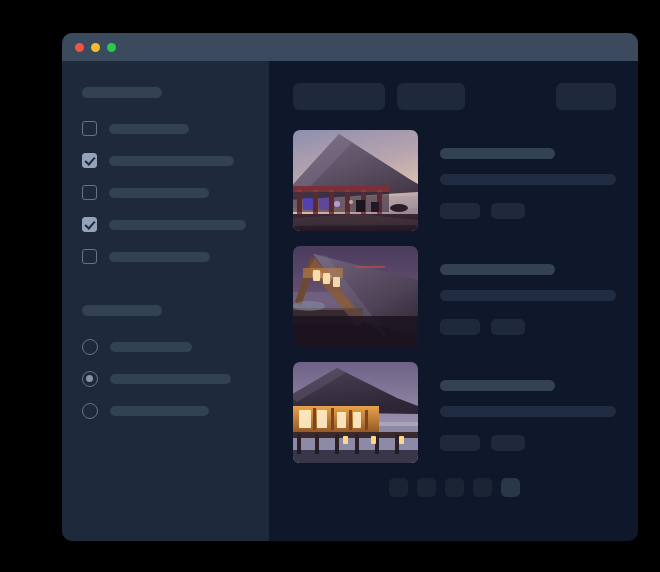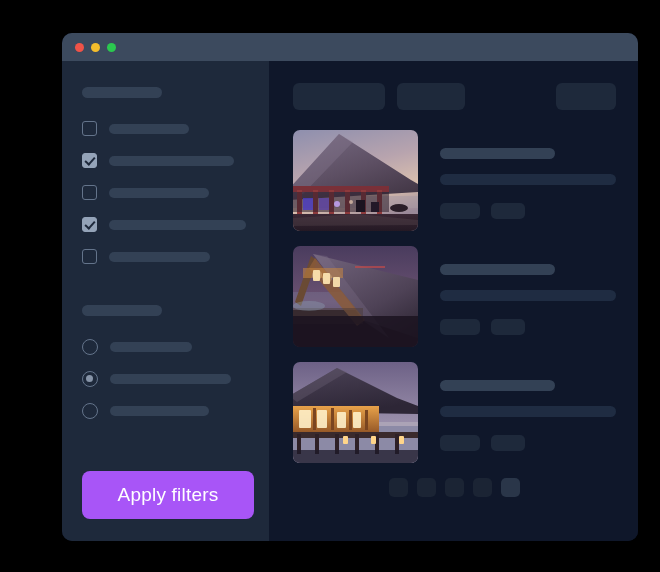--- a/index.html
+++ b/index.html
@@ -266,21 +266,20 @@
         </div>
         <div class="opt-row">
           <span class="radio selected"></span>
           <span class="bar" style="width:121px"></span>
         </div>
         <div class="opt-row">
           <span class="radio"></span>
           <span class="bar" style="width:99px"></span>
         </div>
 
-        <button class="apply-btn">Apply filters</button>
       </aside>
 
       <section class="main">
 
         <div class="toolbar">
           <span class="tool-pill a"></span>
           <span class="tool-pill b"></span>
           <span class="tool-pill c"></span>
         </div>
 

